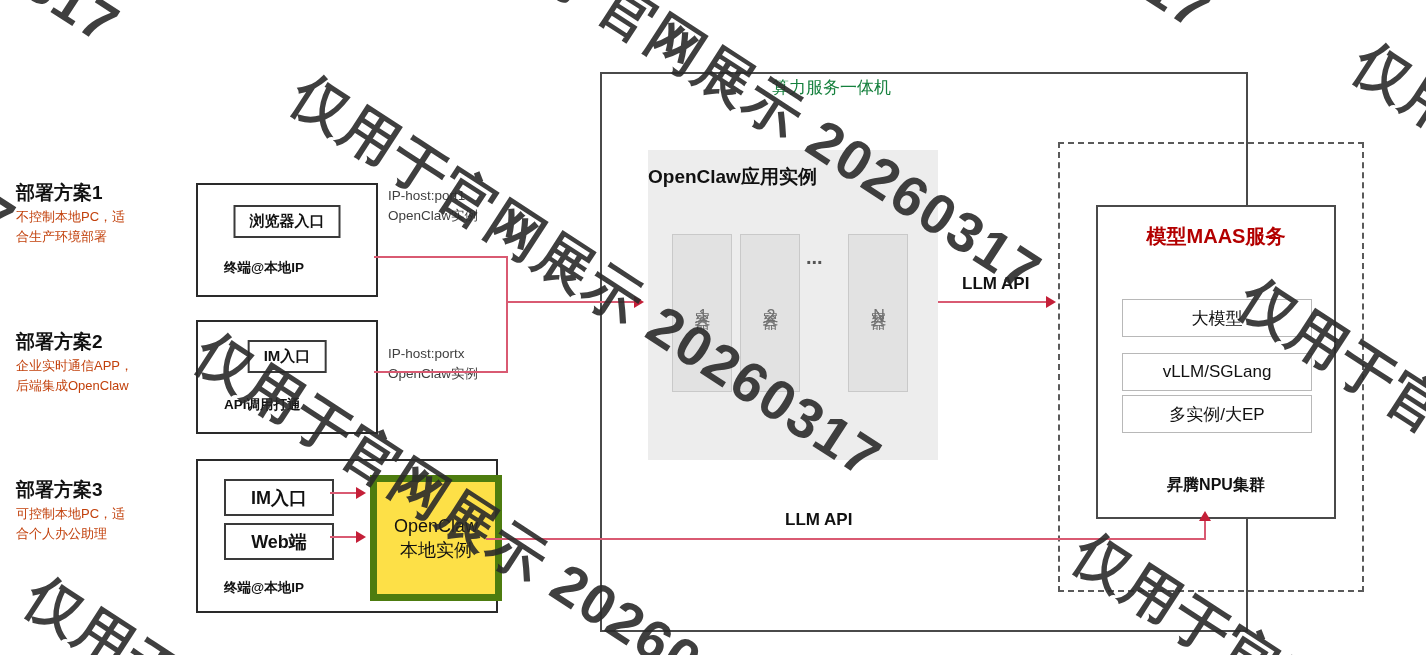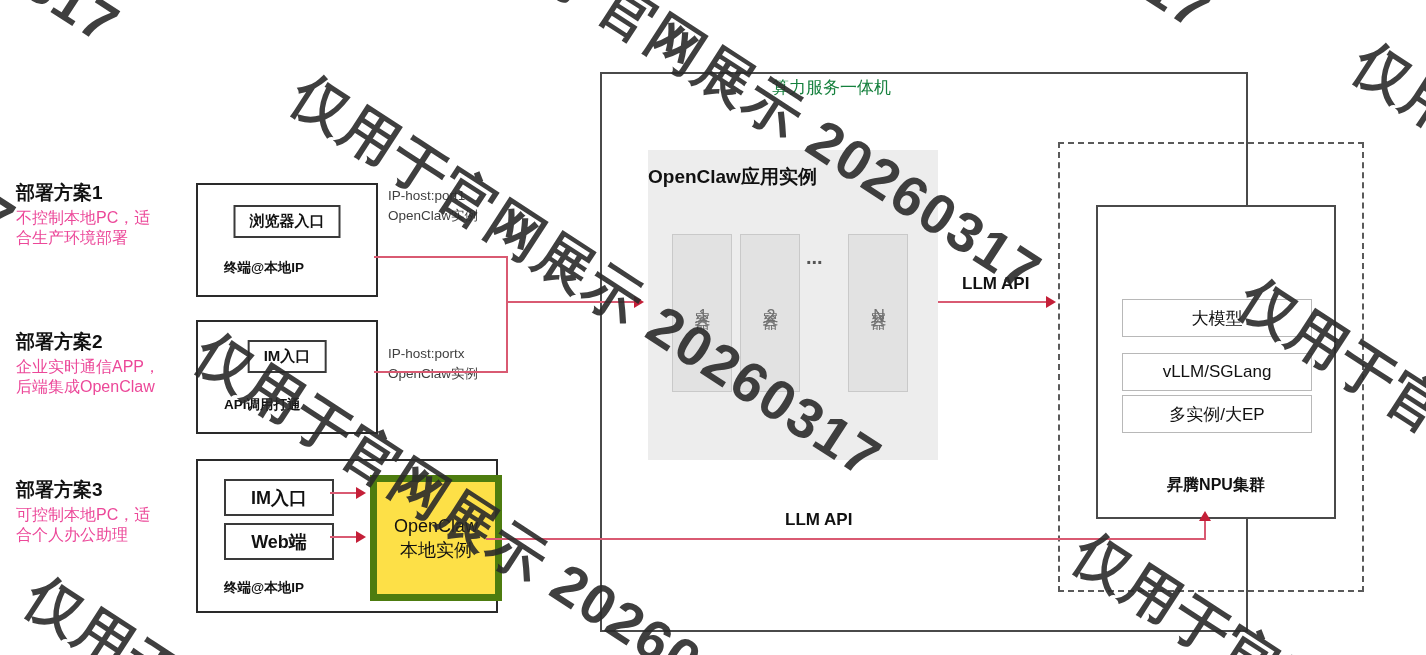--- a/index.html
+++ b/index.html
@@ -18,21 +18,21 @@
   .wm-c{left:222px;top:316px}
   .wm-d{left:-548px;top:-180px}
   .wm-e{left:1266px;top:262px}
   .wm-f{left:1100px;top:516px}
   .wm-g{left:648px;top:-390px}
   .wm-h{left:1380px;top:26px}
   .wm-i{left:52px;top:560px}
   .wm-j{left:-444px;top:-376px}
   
   .scheme-title{position:absolute;font-size:19px;font-weight:700;color:#111;white-space:nowrap}
-  .scheme-desc{position:absolute;font-size:16px;color:#ec4899;white-space:nowrap}
+  .scheme-desc{position:absolute;font-size:13px;color:#c2410c;white-space:nowrap}
   .t1{left:16px;top:180px}.d1a{left:16px;top:208px}.d1b{left:16px;top:228px}
   .t2{left:16px;top:329px}.d2a{left:16px;top:357px}.d2b{left:16px;top:377px}
   .t3{left:16px;top:477px}.d3a{left:16px;top:505px}.d3b{left:16px;top:525px}
   
   .outer-box{position:absolute;border:2px solid #2a2a2a;background:#fff}
   .box1{left:196px;top:183px;width:178px;height:110px}
   .box2{left:196px;top:320px;width:178px;height:110px}
   .box3{left:196px;top:459px;width:298px;height:150px}
   .entry-box{position:absolute;left:50%;transform:translateX(-50%);border:2px solid #3a3a3a;
     padding:5px 14px;font-size:15px;font-weight:700;white-space:nowrap;background:#fff}
@@ -157,20 +157,21 @@
       <span class="vtext">容器N</span>
     </div>
   </div>
 
   <div class="llm-label llm-top">LLM API</div>
   <div class="rline ln-top"></div>
   <div class="arr-r ar-top"></div>
 
   <div class="dashed-box"></div>
   <div class="maas-box">
+    <div class="maas-title">模型MAAS服务</div>
     <div class="maas-item mi1">大模型</div>
     <div class="maas-item mi3">多实例/大EP</div>
     <div class="maas-item mi2">vLLM/SGLang</div>
     <div class="maas-footer">昇腾NPU集群</div>
   </div>
 
   <div class="llm-label llm-bottom">LLM API</div>
   <div class="rline ln-bot"></div>
   <div class="rline ln-botv"></div>
   <div class="arr-u ar-bot"></div>

